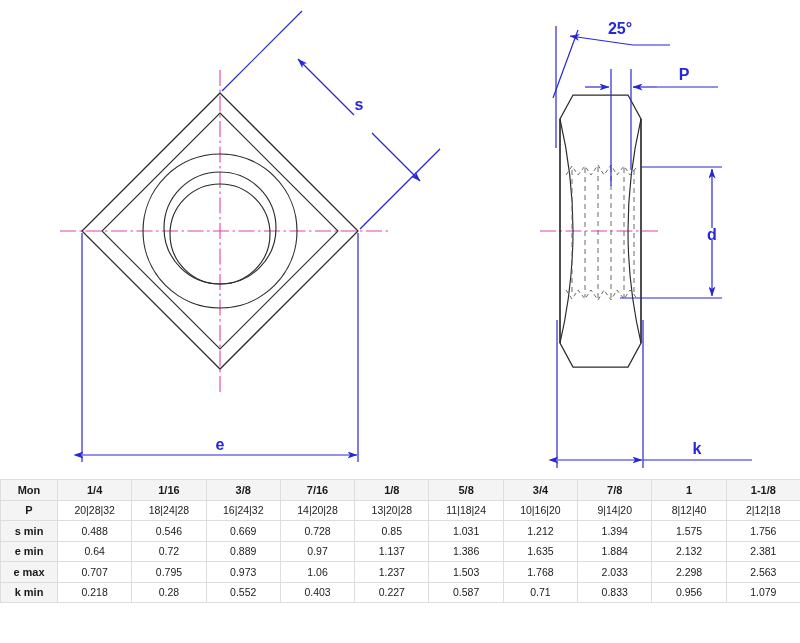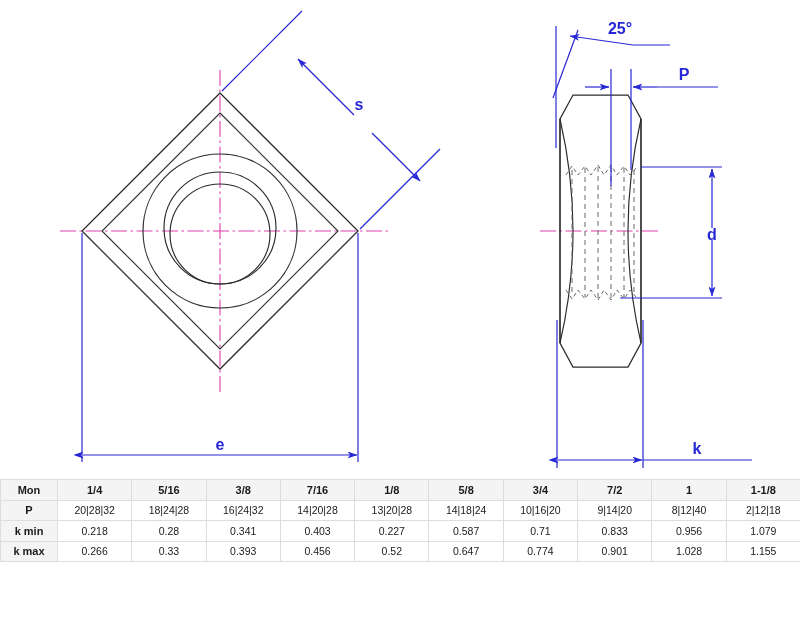--- a/index.html
+++ b/index.html
@@ -185,68 +185,94 @@
         <col class="cx">
           <col class="cx">
           <col class="cx">
           <col class="cx">
           <col class="cx">
       </colgroup>
       <thead>
         <tr>
           <th>Mon</th>
           <th>1/4</th>
-          <th>5/16</th>
+          <th>1/16</th>
           <th>3/8</th>
           <th>7/16</th>
           <th>1/8</th>
           <th>5/8</th>
           <th>3/4</th>
-          <th>7/2</th>
+          <th>7/8</th>
           <th>1</th>
           <th>1-1/8</th>
         </tr>
       </thead>
       <tbody>
           <tr>
             <td class="rowhdr">P</td>
             <td>20|28|32</td>
             <td>18|24|28</td>
             <td>16|24|32</td>
             <td>14|20|28</td>
             <td>13|20|28</td>
-            <td>14|18|24</td>
+            <td>11|18|24</td>
             <td>10|16|20</td>
             <td>9|14|20</td>
             <td>8|12|40</td>
             <td>2|12|18</td>
           </tr>
           <tr>
+            <td class="rowhdr">s min</td>
+            <td>0.488</td>
+            <td>0.546</td>
+            <td>0.669</td>
+            <td>0.728</td>
+            <td>0.85</td>
+            <td>1.031</td>
+            <td>1.212</td>
+            <td>1.394</td>
+            <td>1.575</td>
+            <td>1.756</td>
+          </tr>
+          <tr>
+            <td class="rowhdr">e min</td>
+            <td>0.64</td>
+            <td>0.72</td>
+            <td>0.889</td>
+            <td>0.97</td>
+            <td>1.137</td>
+            <td>1.386</td>
+            <td>1.635</td>
+            <td>1.884</td>
+            <td>2.132</td>
+            <td>2.381</td>
+          </tr>
+          <tr>
+            <td class="rowhdr">e max</td>
+            <td>0.707</td>
+            <td>0.795</td>
+            <td>0.973</td>
+            <td>1.06</td>
+            <td>1.237</td>
+            <td>1.503</td>
+            <td>1.768</td>
+            <td>2.033</td>
+            <td>2.298</td>
+            <td>2.563</td>
+          </tr>
+          <tr>
             <td class="rowhdr">k min</td>
             <td>0.218</td>
             <td>0.28</td>
-            <td>0.341</td>
+            <td>0.552</td>
             <td>0.403</td>
             <td>0.227</td>
             <td>0.587</td>
             <td>0.71</td>
             <td>0.833</td>
             <td>0.956</td>
             <td>1.079</td>
           </tr>
-          <tr>
-            <td class="rowhdr">k max</td>
-            <td>0.266</td>
-            <td>0.33</td>
-            <td>0.393</td>
-            <td>0.456</td>
-            <td>0.52</td>
-            <td>0.647</td>
-            <td>0.774</td>
-            <td>0.901</td>
-            <td>1.028</td>
-            <td>1.155</td>
-          </tr>
         </tbody>
     </table>
   </div>
 
 </div>
 
 </body></html>

